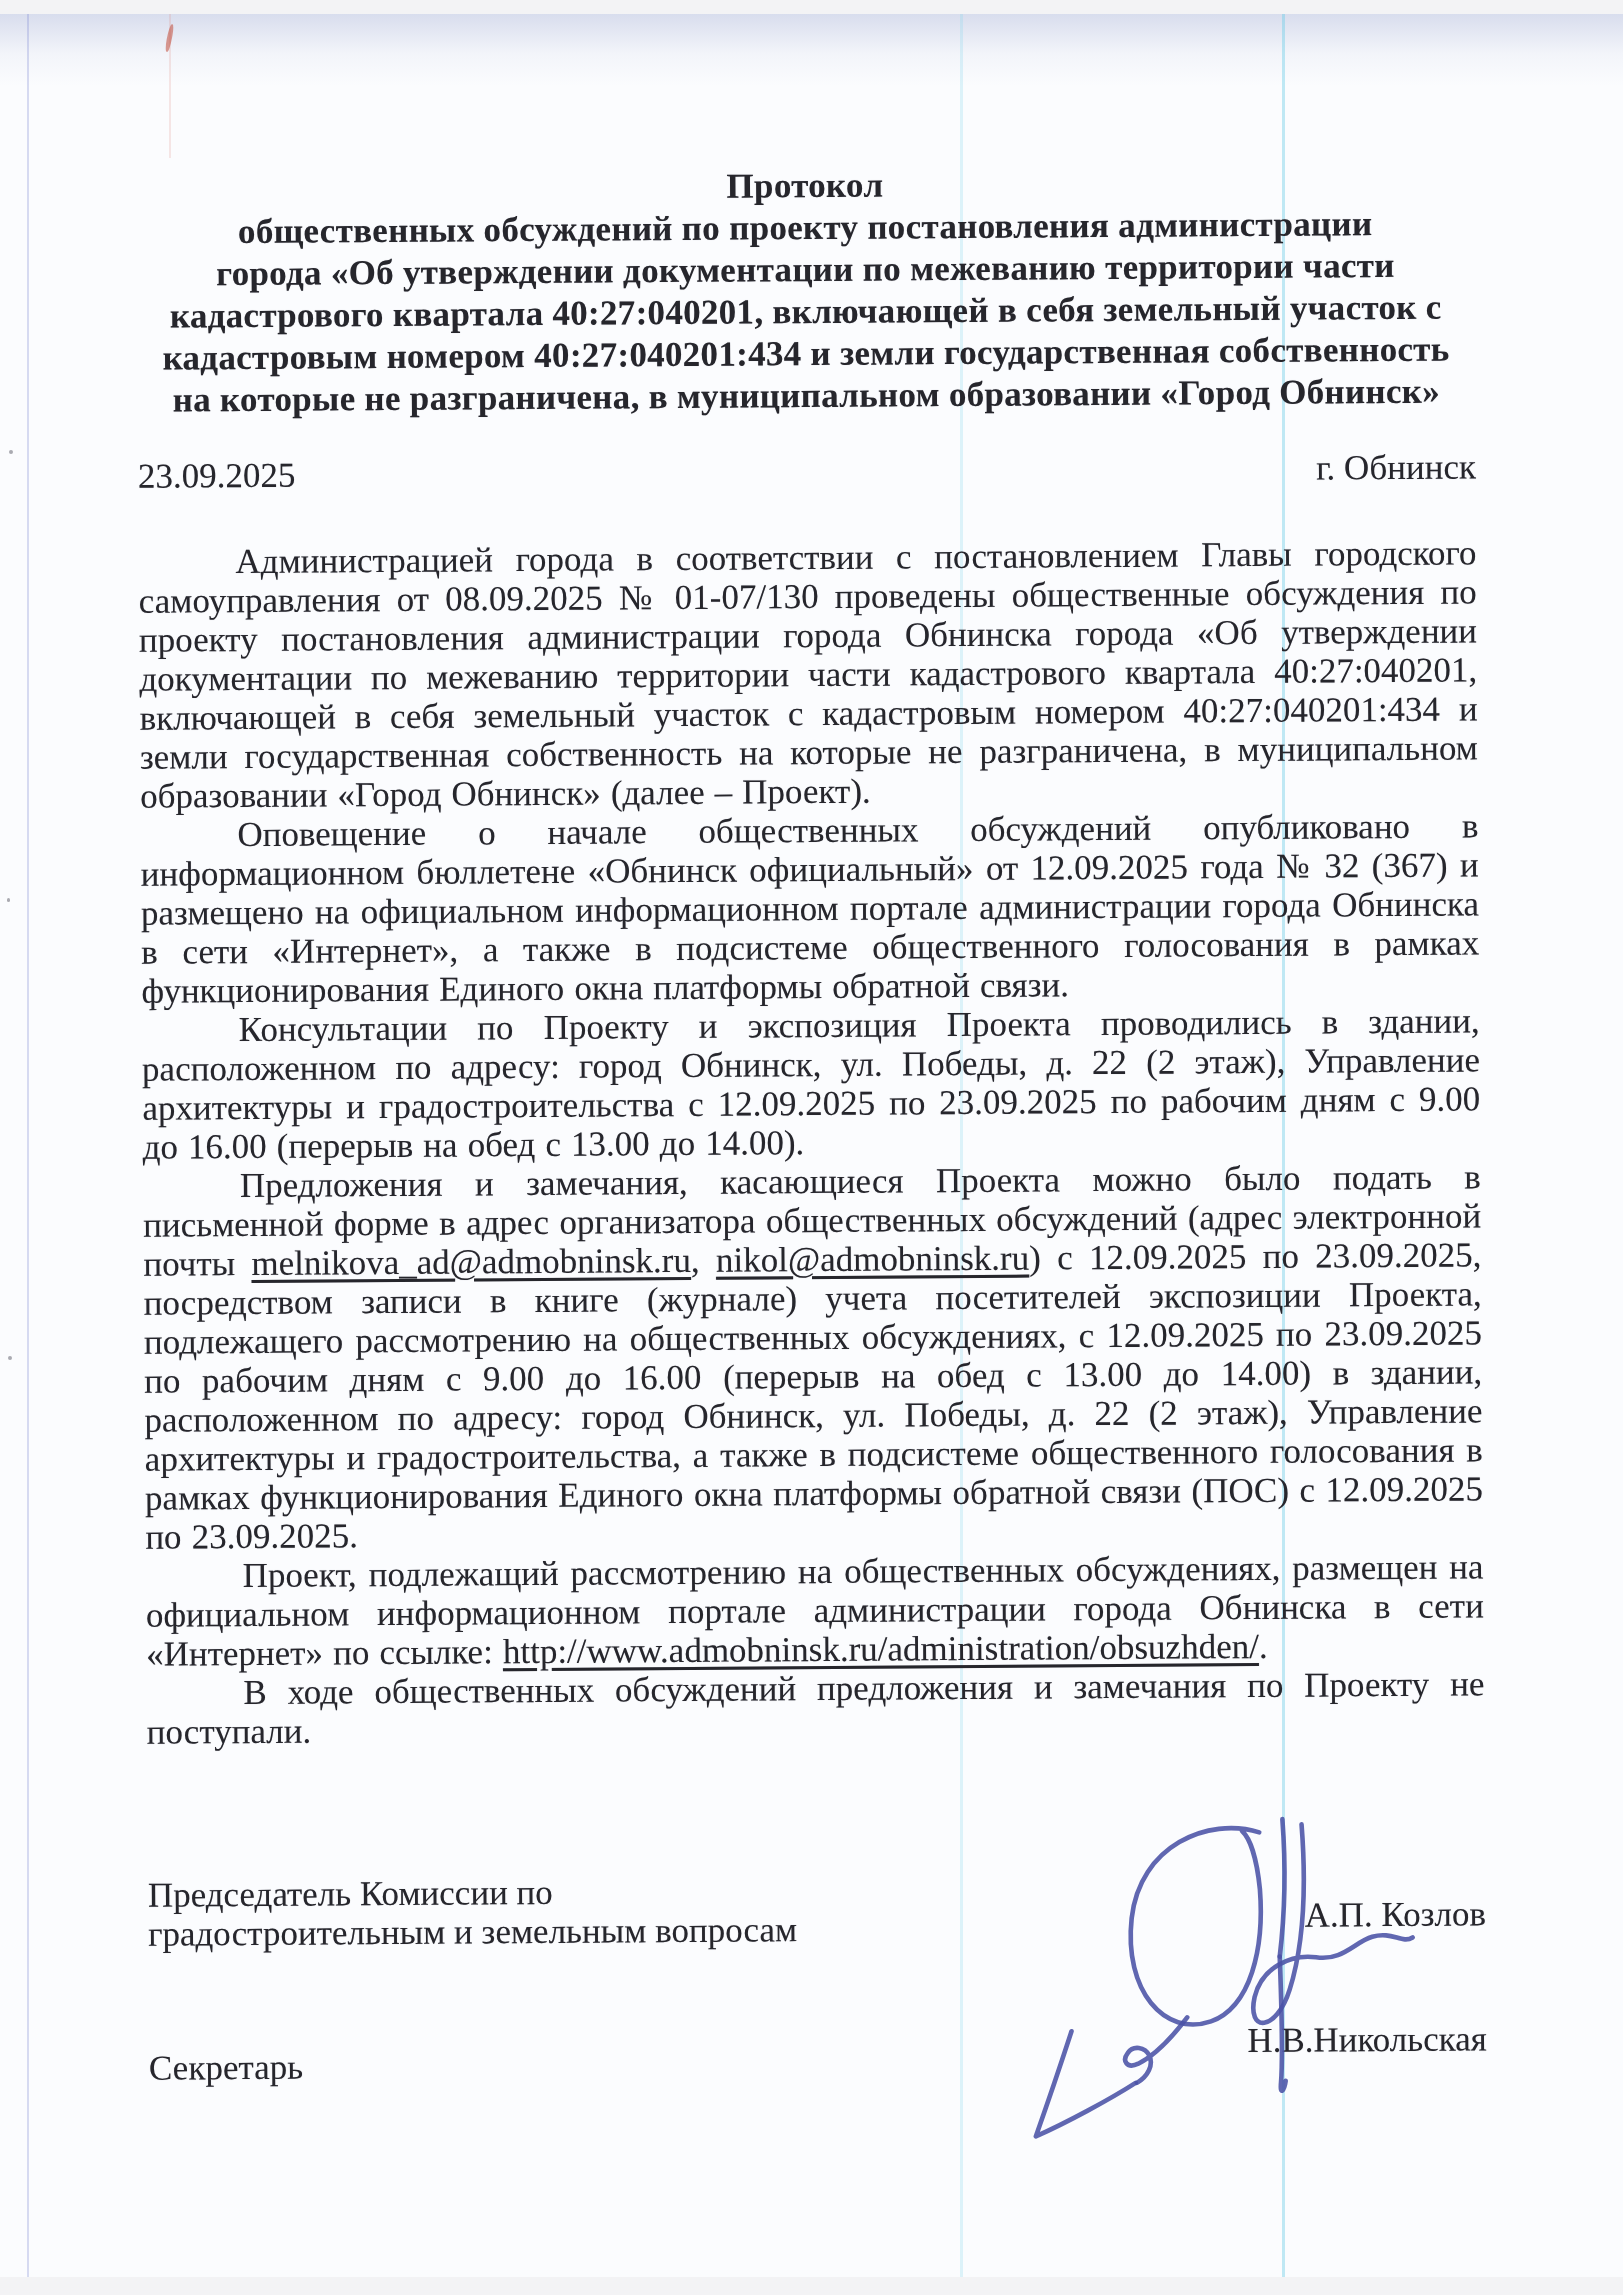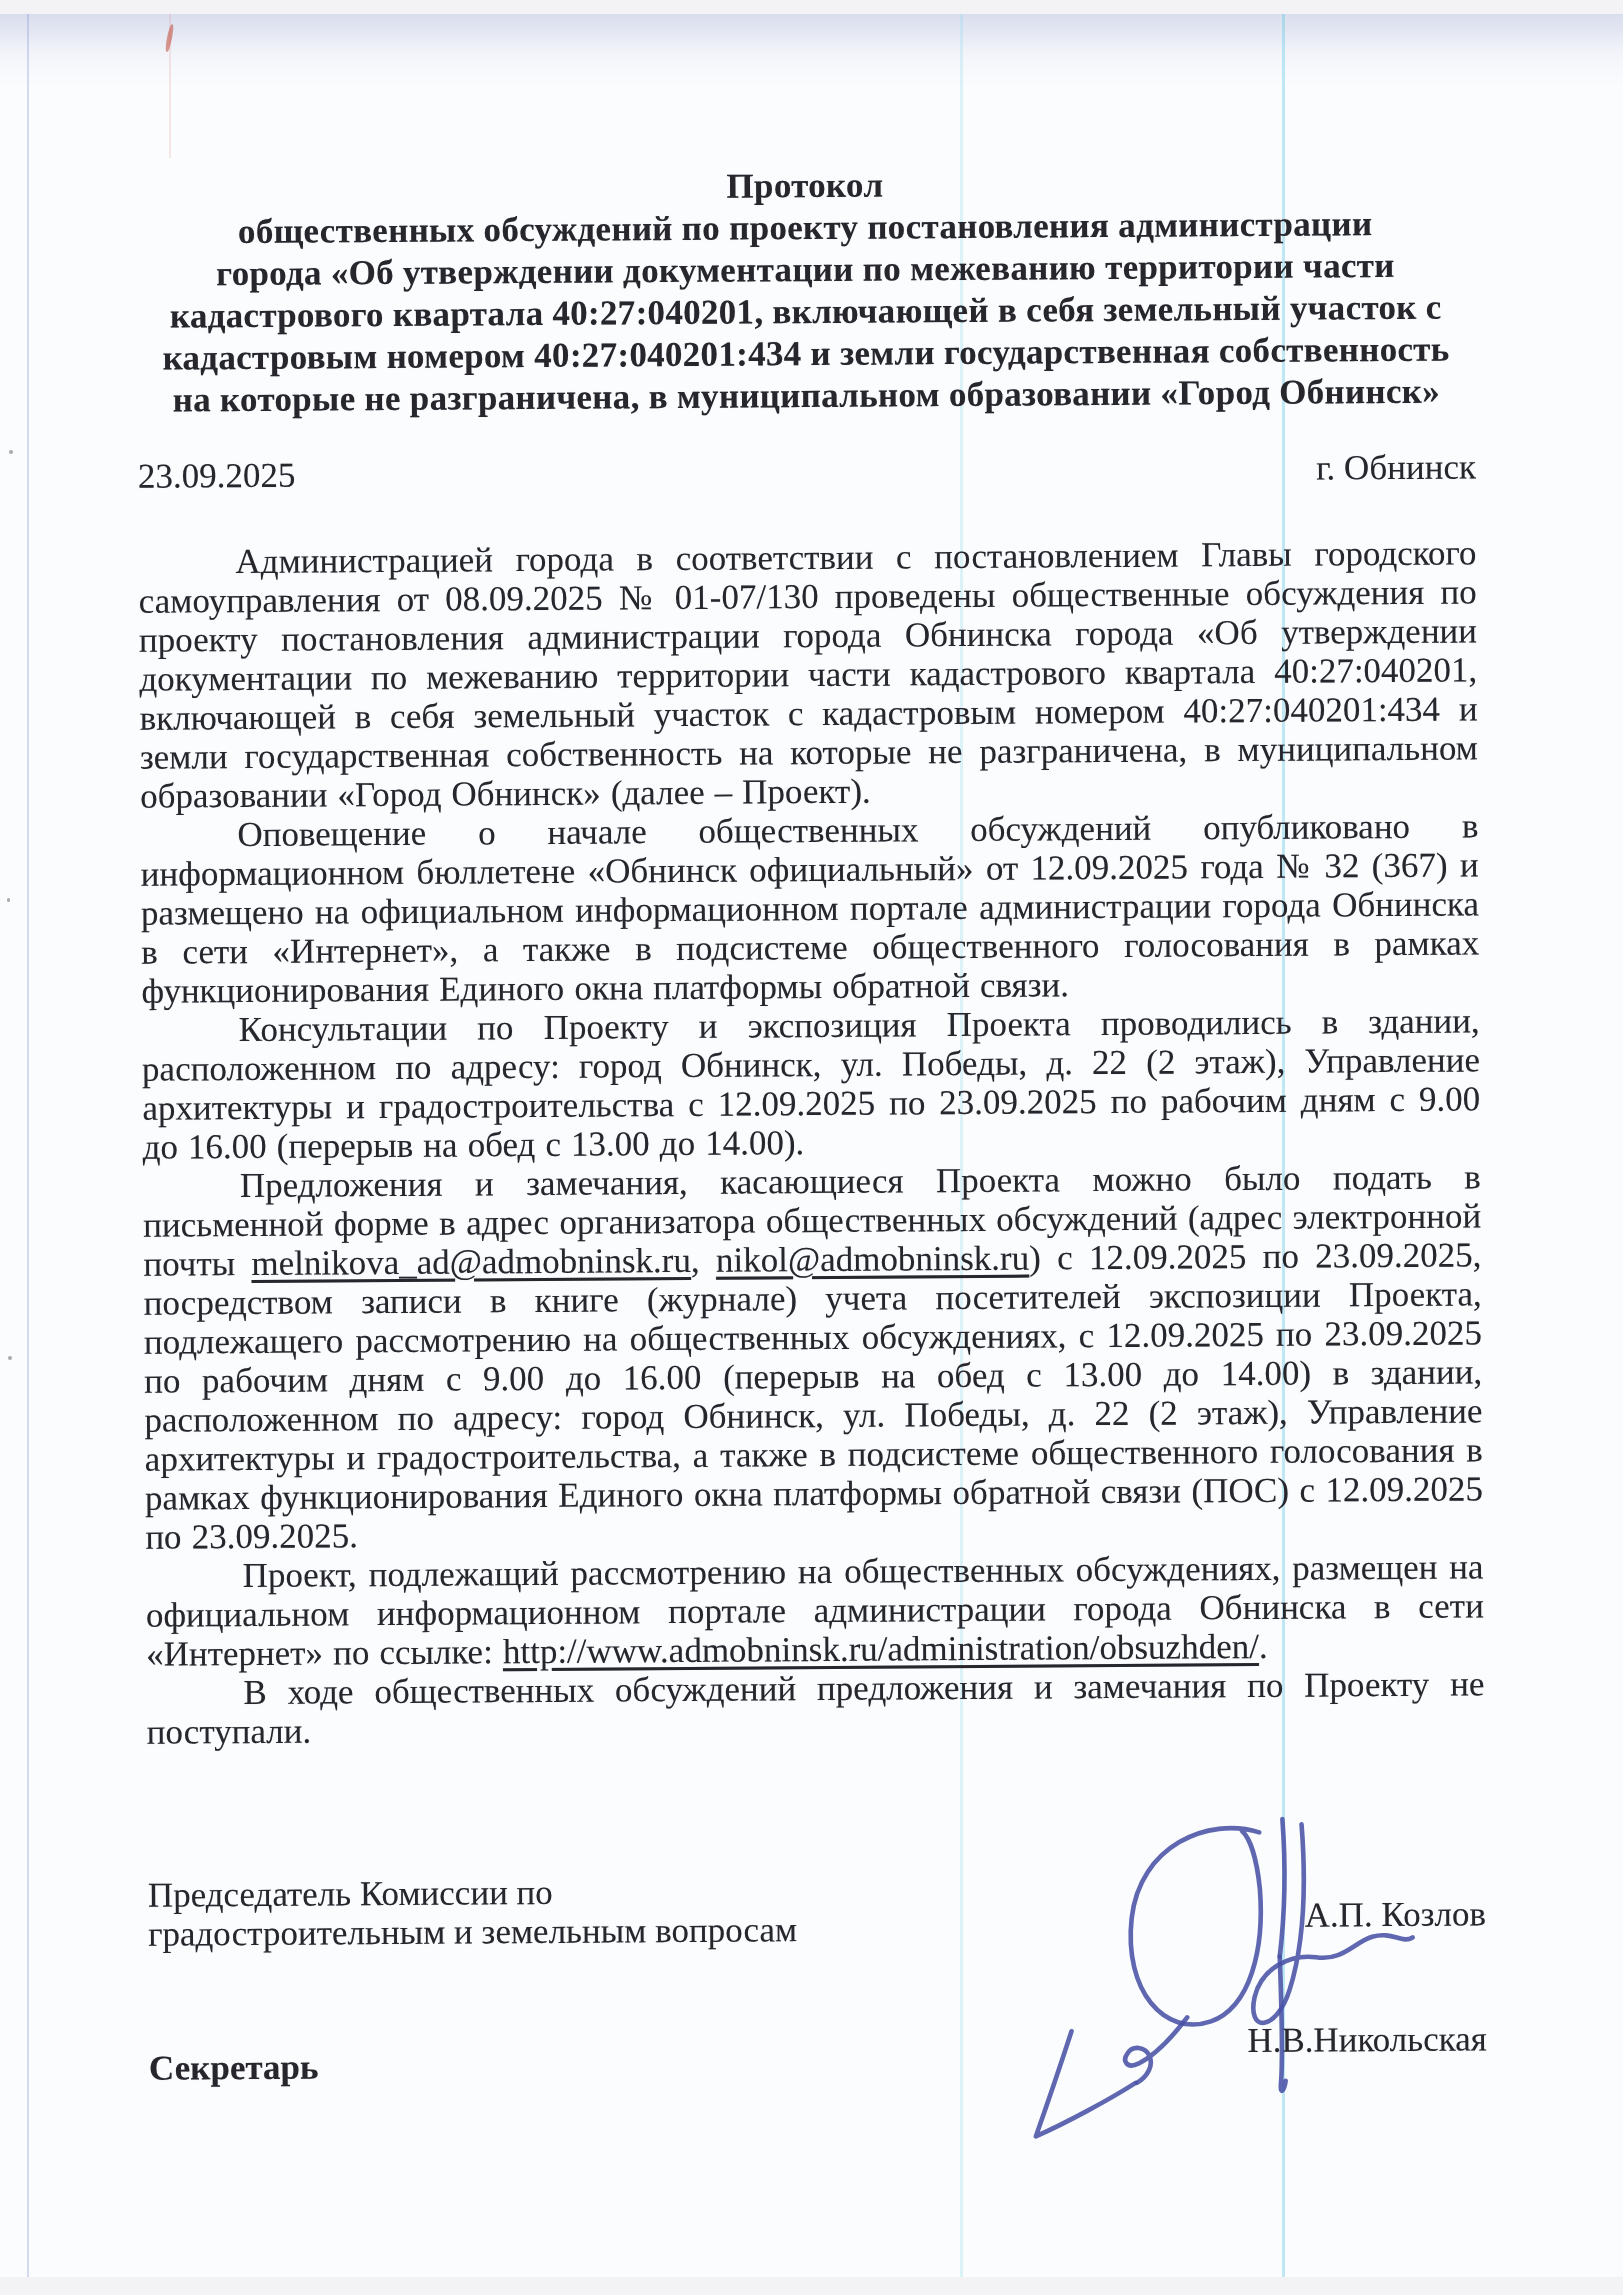--- a/index.html
+++ b/index.html
@@ -72,21 +72,21 @@
     left: 141px;
     right: 161px;
     display: flex;
     justify-content: space-between;
     font-size: 35px;
     line-height: 39px;
   }
   .sig-row-1 { top: 1871px; }
   .sig-row-2 { top: 2024px; }
   .sig-row-1 .name { padding-top: 27.5px; }
-  .sig-row-2 .role { padding-top: 19.6px; font-weight: bold; }
+  .sig-row-2 .role { padding-top: 19.6px; }
 
   .sig-overlay { position:absolute; inset:0; pointer-events:none; }
   .sig-overlay path { fill:none; stroke-width:7; stroke-linecap:round; stroke-linejoin:round; opacity:0.88; }
 </style>
 </head>
 <body>
 
 <div class="scan" style="background: rgb(251, 252, 254);">
 
   <div class="noise-band"></div>

